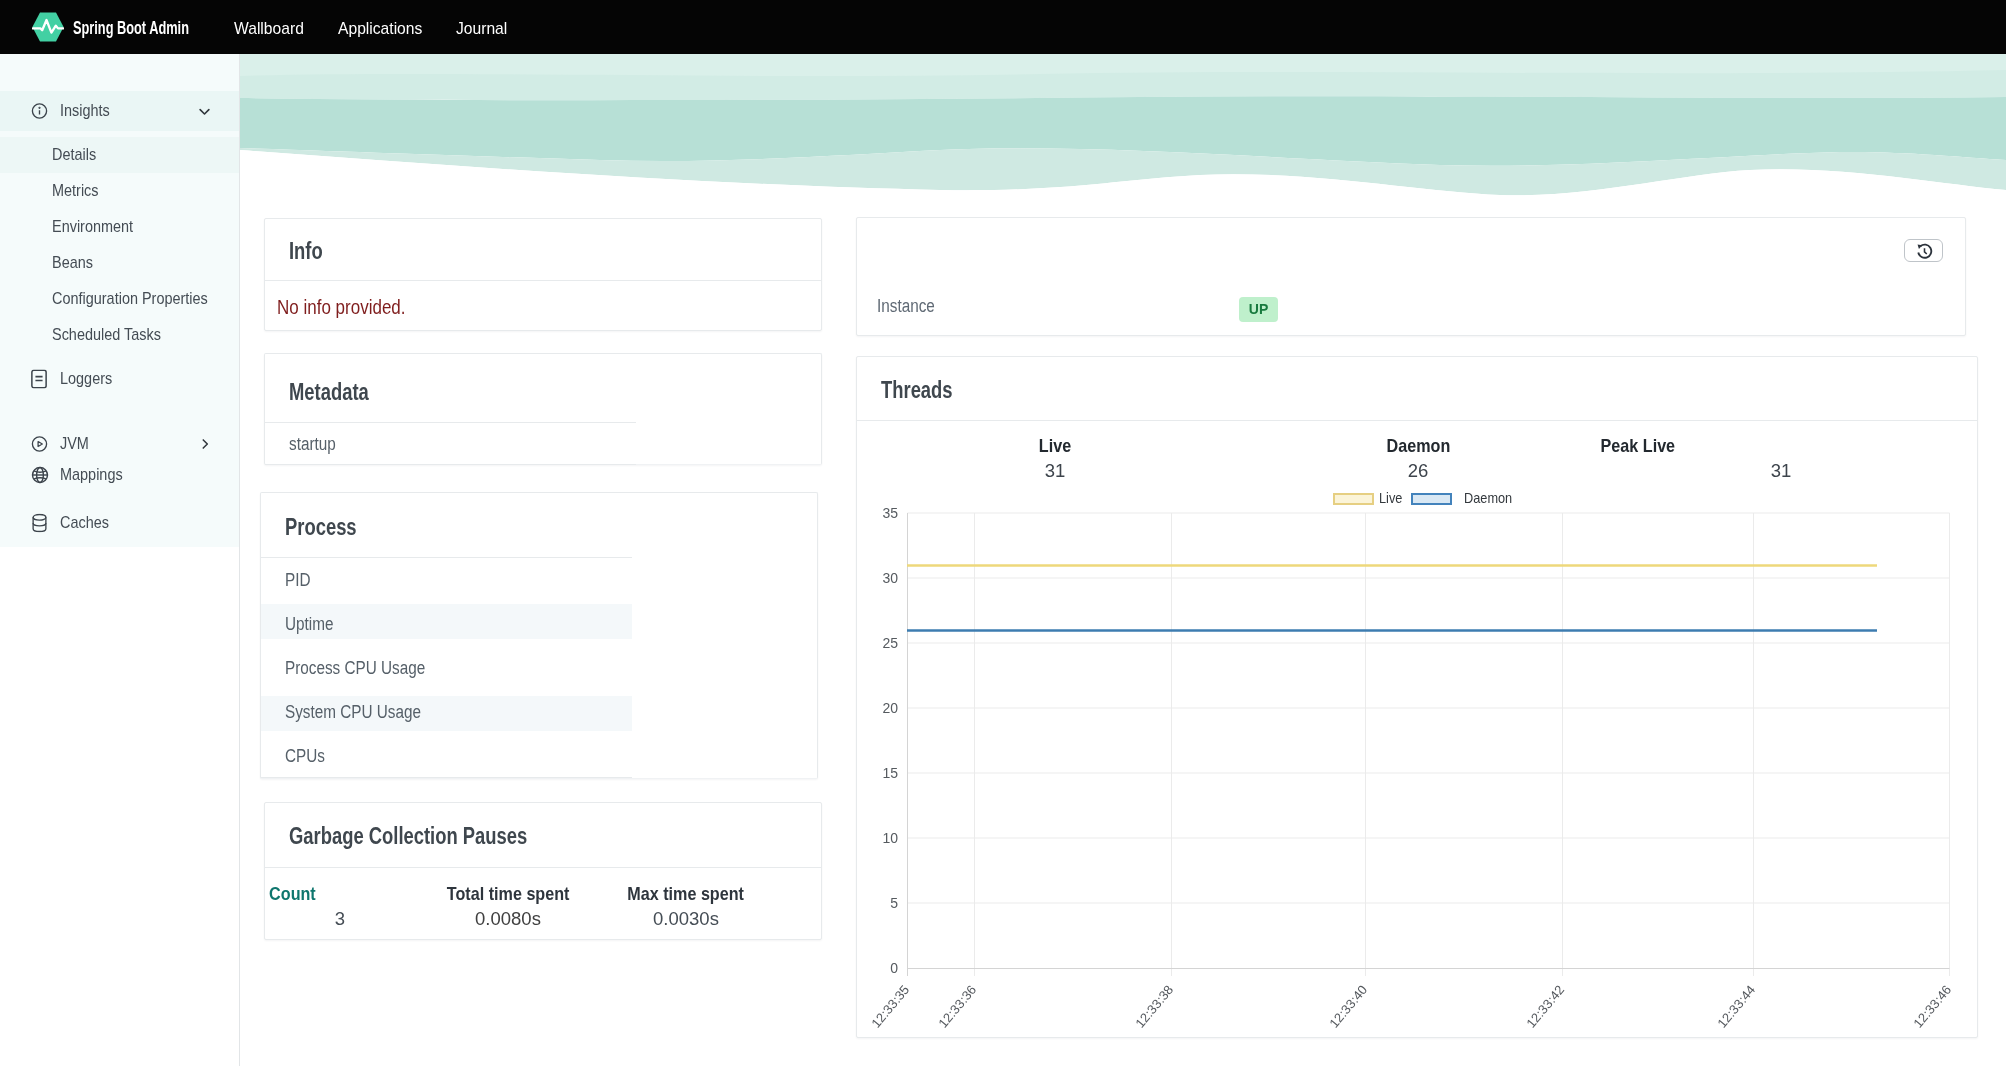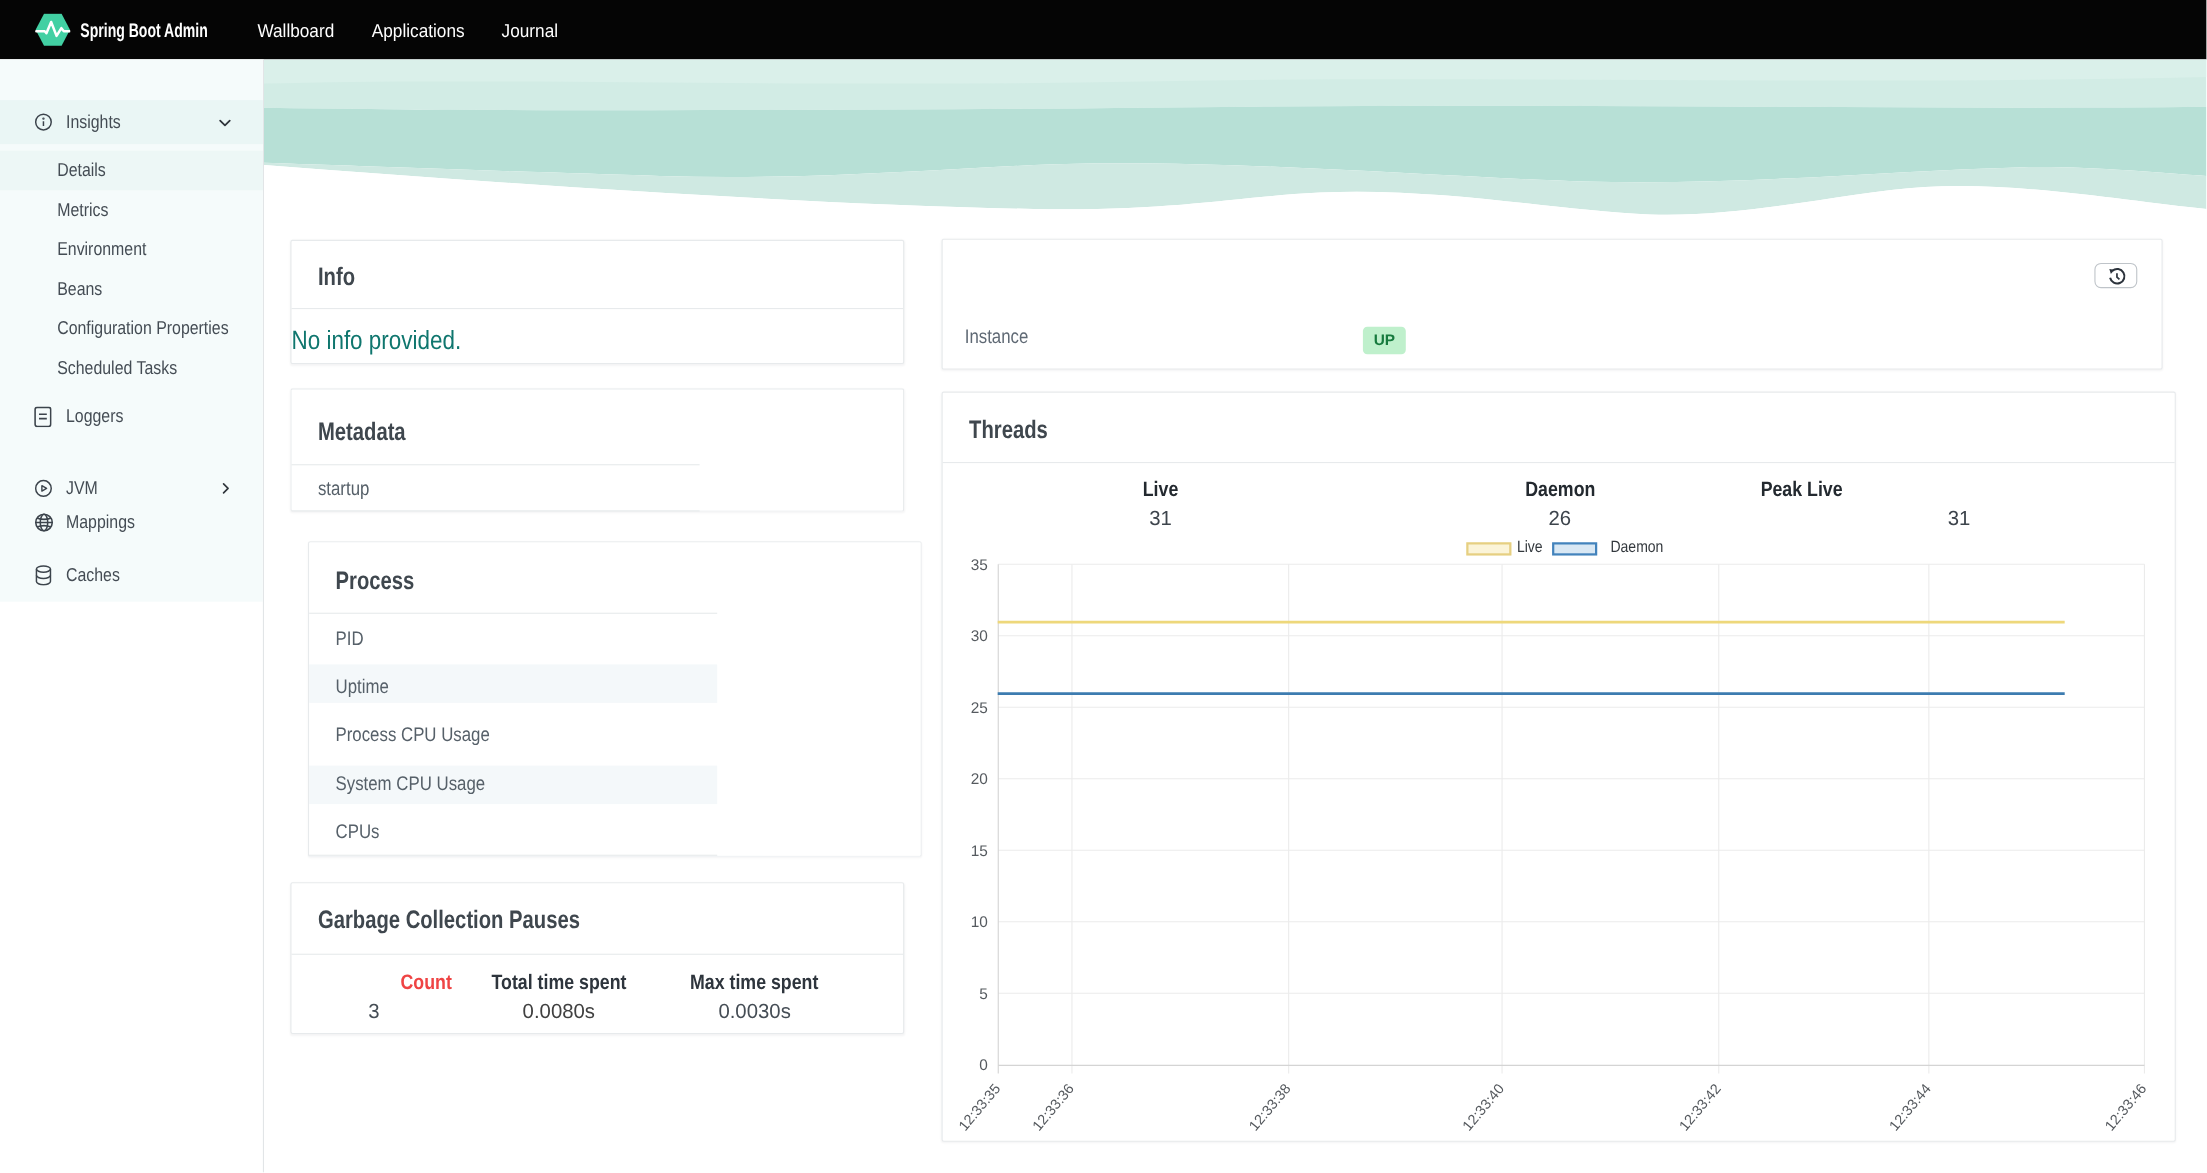--- a/index.html
+++ b/index.html
@@ -115,45 +115,45 @@
   <path d="M0,0 H1766 V16 C1400,24 1100,14 800,20 C500,26 200,16 0,22 Z" fill="#daf0ea"></path>
   <path d="M0,44 C280,48 600,46 900,43 C1200,40 1500,46 1766,43 L1766,106 C1720,103 1660,97 1600,98 C1480,101 1340,115 1200,111 C1050,106 850,89 700,96 C600,101 480,110 360,106 C260,103 150,99 0,94 Z" fill="#b7e0d6"></path>
   <path d="M0,94 C150,99 260,103 360,106 C480,110 600,101 700,96 C850,89 1050,106 1200,111 C1340,115 1480,101 1600,98 C1660,97 1720,103 1766,106 L1766,136 C1700,130 1600,111 1510,116 C1440,120 1350,144 1260,141 C1180,138 1070,116 960,121 C880,125 830,138 700,136 C500,132 250,115 0,96 Z" fill="#cfe9e2"></path>
   <path d="M0,96 C250,115 500,132 700,136 C830,138 880,125 960,121 C1070,116 1180,138 1260,141 C1350,144 1440,120 1510,116 C1600,111 1700,130 1766,136 L1766,146 L0,146 Z" fill="#ffffff"></path>
 </svg>
 
 <div class="card" style="left:264px;top:218px;width:558px;height:113px">
   <div class="chead" style="height:62px">
       <span class="ctitle" style="top:19px">Info</span>
     </div>
-  <div class="lbl" style="position:absolute;left:0;top:77px;font-size:24px;color:#0f766e"><span class="sx">No info provided.</span></div>
+  <div class="lbl" style="position:absolute;left:12px;top:77px;font-size:20px;color:#7f1d1d"><span class="sx">No info provided.</span></div>
 </div>
 
 <div class="card" style="left:264px;top:353px;width:558px;height:112px;border-bottom-color:#f0f2f4">
   <span class="ctitle" style="top:25px">Metadata</span>
   <div class="trow lbl" style="top:68px;height:43px;line-height:43px;border-top:1px solid #e7eaec;border-bottom:1px solid #e7eaec;font-size:18px;width:371px"><span class="sx" style="margin-left:24px">startup</span></div>
 </div>
 
-<div class="card" style="left:280px;top:492px;width:558px;height:287px;border-bottom-color:#f0f2f4">
+<div class="card" style="left:260px;top:492px;width:558px;height:287px;border-bottom-color:#f0f2f4">
   <div class="abs" style="left:0;top:64px;width:371px;border-top:1px solid #e7eaec"></div>
   <span class="ctitle" style="top:21px">Process</span>
   <div class="trow lbl" style="top:65px;height:44px;line-height:44px;width:371px"><span class="sx" style="margin-left:24px">PID</span></div>
   <div class="abs stripe" style="left:0;top:111px;width:371px;height:35px"></div>
   <div class="trow lbl" style="top:109px;height:44px;line-height:44px;width:371px"><span class="sx" style="margin-left:24px">Uptime</span></div>
   <div class="trow lbl" style="top:153px;height:44px;line-height:44px;width:371px"><span class="sx" style="margin-left:24px">Process CPU Usage</span></div>
   <div class="abs stripe" style="left:0;top:203px;width:371px;height:35px"></div>
   <div class="trow lbl" style="top:197px;height:44px;line-height:44px;width:371px"><span class="sx" style="margin-left:24px">System CPU Usage</span></div>
   <div class="trow lbl" style="top:241px;height:44px;line-height:44px;width:371px;border-bottom:1px solid #e7eaec"><span class="sx" style="margin-left:24px">CPUs</span></div>
 </div>
 
 <div class="card" style="left:264px;top:802px;width:558px;height:138px">
   <div class="chead" style="height:65px">
       <span class="ctitle" style="top:20px">Garbage Collection Pauses</span>
     </div>
-  <div class="abs" style="left:0;top:80px;width:150px;text-align:right;font-size:19px;font-weight:700;color:#ef4444"><span class="sxc">Count</span></div>
+  <div class="abs" style="left:0;top:80px;width:150px;text-align:left;font-size:19px;font-weight:700;color:#0f766e"><span class="sxc">Count</span></div>
   <div class="abs" style="left:150px;top:80px;width:186px;text-align:center;font-size:19px;font-weight:700;color:#2e353d"><span class="sxc">Total time spent</span></div>
   <div class="abs" style="left:336px;top:80px;width:170px;text-align:center;font-size:19px;font-weight:700;color:#2e353d"><span class="sxc">Max time spent</span></div>
   <div class="abs" style="left:0;top:105px;width:150px;text-align:center;font-size:18.5px;color:#454d55">3</div>
   <div class="abs" style="left:150px;top:105px;width:186px;text-align:center;font-size:18.5px;color:#404040">0.0080s</div>
   <div class="abs" style="left:336px;top:105px;width:170px;text-align:center;font-size:18.5px;color:#454d55">0.0030s</div>
 </div>
 
 <div class="card" style="left:856px;top:217px;width:1110px;height:119px">
   <div class="abs" style="left:1047px;top:21px;width:39px;height:23px;border:1px solid #bfc4c9;border-radius:6px">
     <svg class="abs" style="left:11px;top:3px" width="17" height="17" viewBox="0 0 24 24" fill="none" stroke="#2c333c" stroke-width="2.6">

